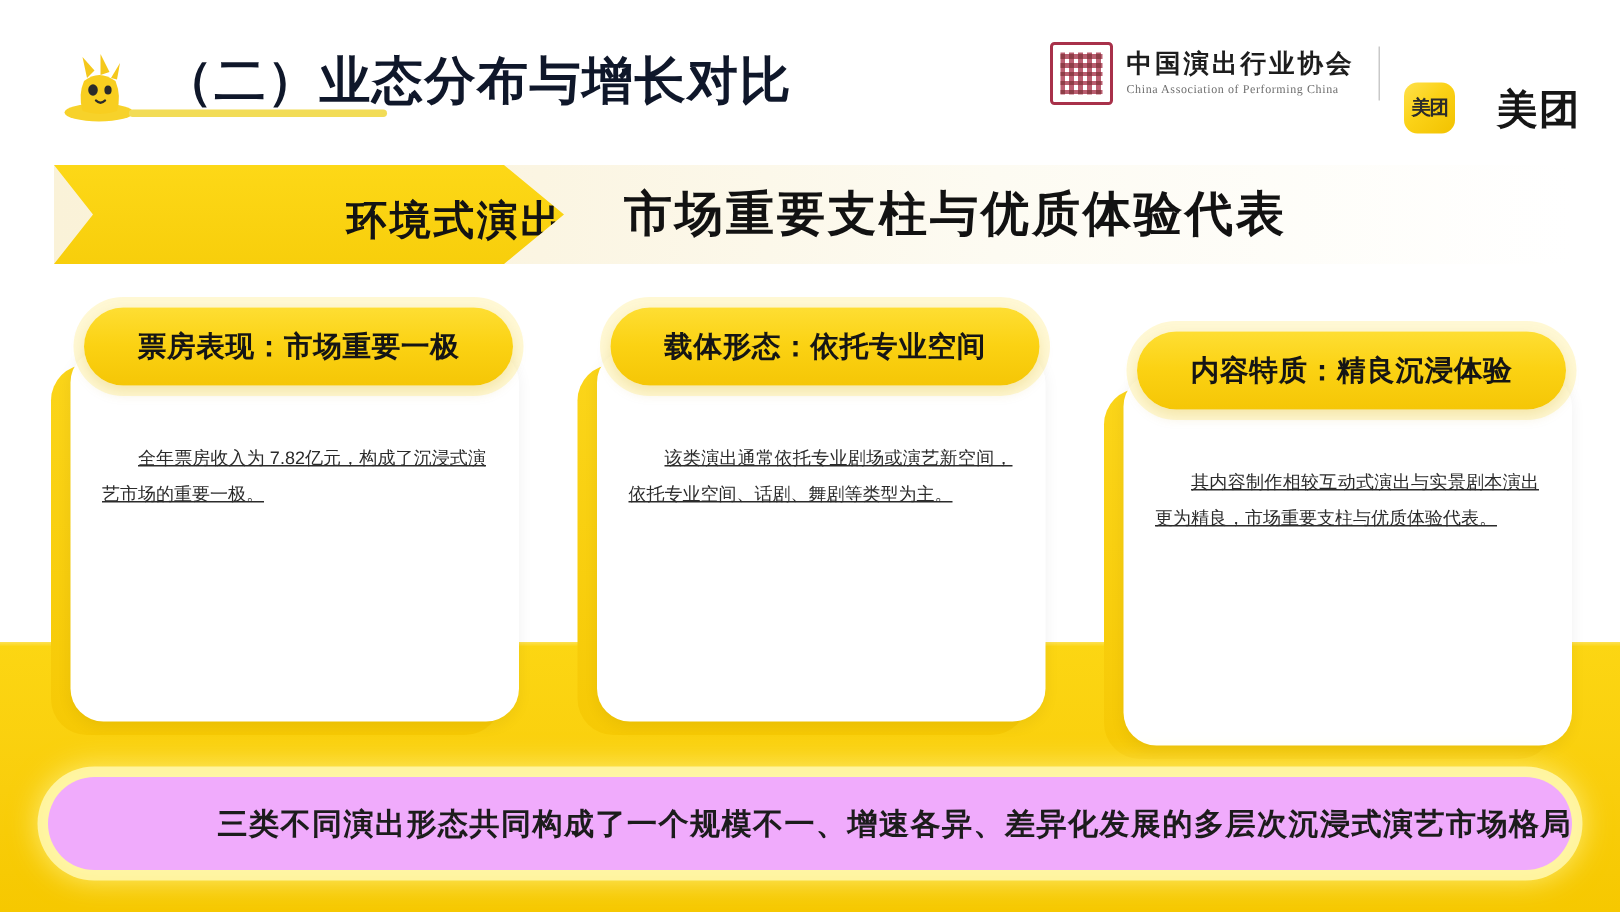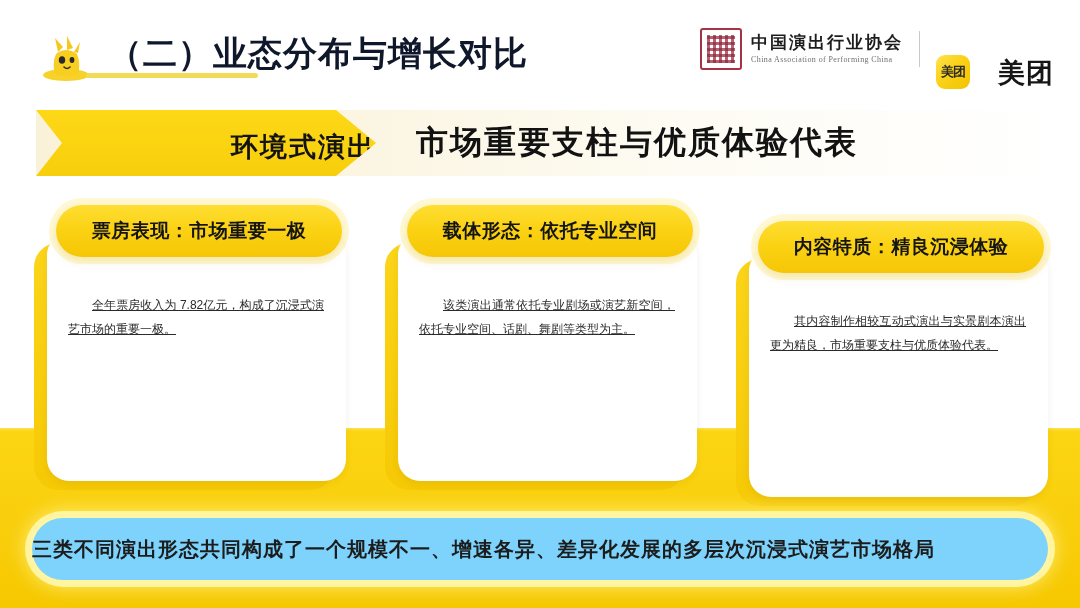--- a/index.html
+++ b/index.html
@@ -268,25 +268,25 @@
   }
 
   
   .summary {
     position: absolute;
     left: 32px;
     top: 518px;
     width: 1016px;
     height: 62px;
     border-radius: 31px;
-    background: #7dd3fc;
+    background: #f0abfc;
     box-shadow: 0 0 0 7px rgba(255,248,176,0.85), 0 0 20px 6px rgba(255,244,140,0.9);
     display: flex;
     align-items: center;
-    justify-content: flex-start;
+    justify-content: flex-end;
   }
   .summary-text {
     font-size: 20px;
     font-weight: bold;
     color: #1c1c1c;
     letter-spacing: 1px;
     white-space: nowrap;
   }
 </style>
 </head>

